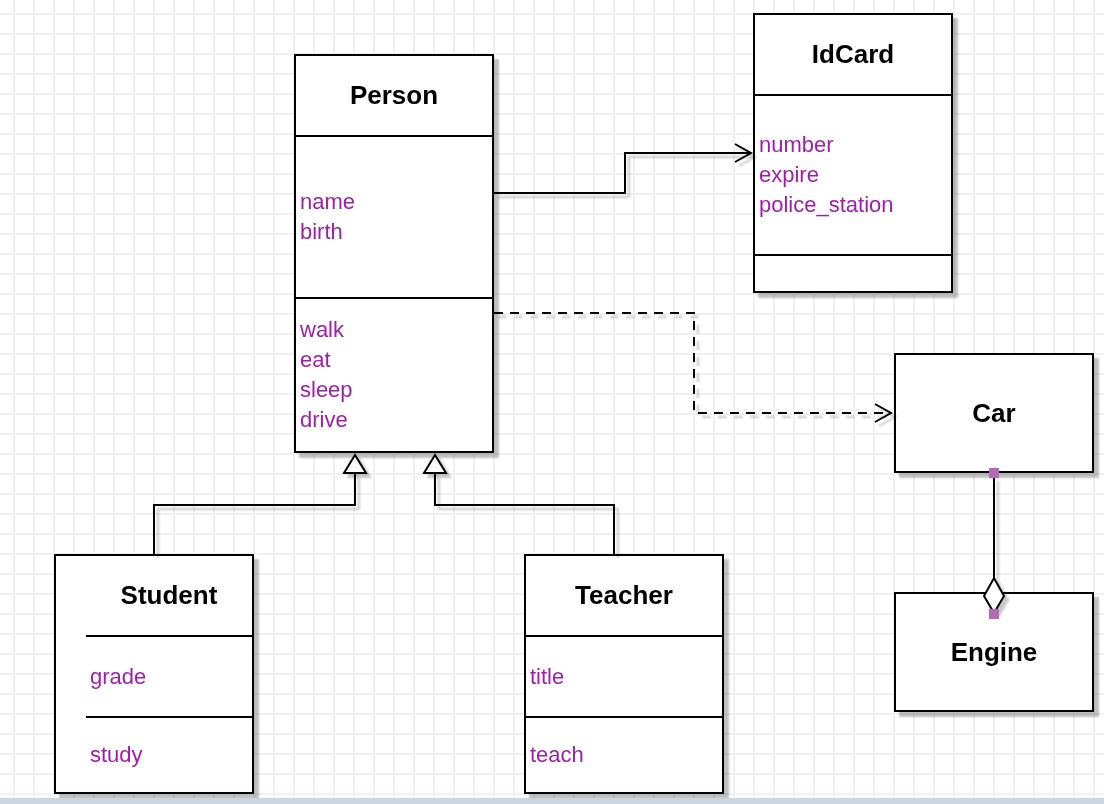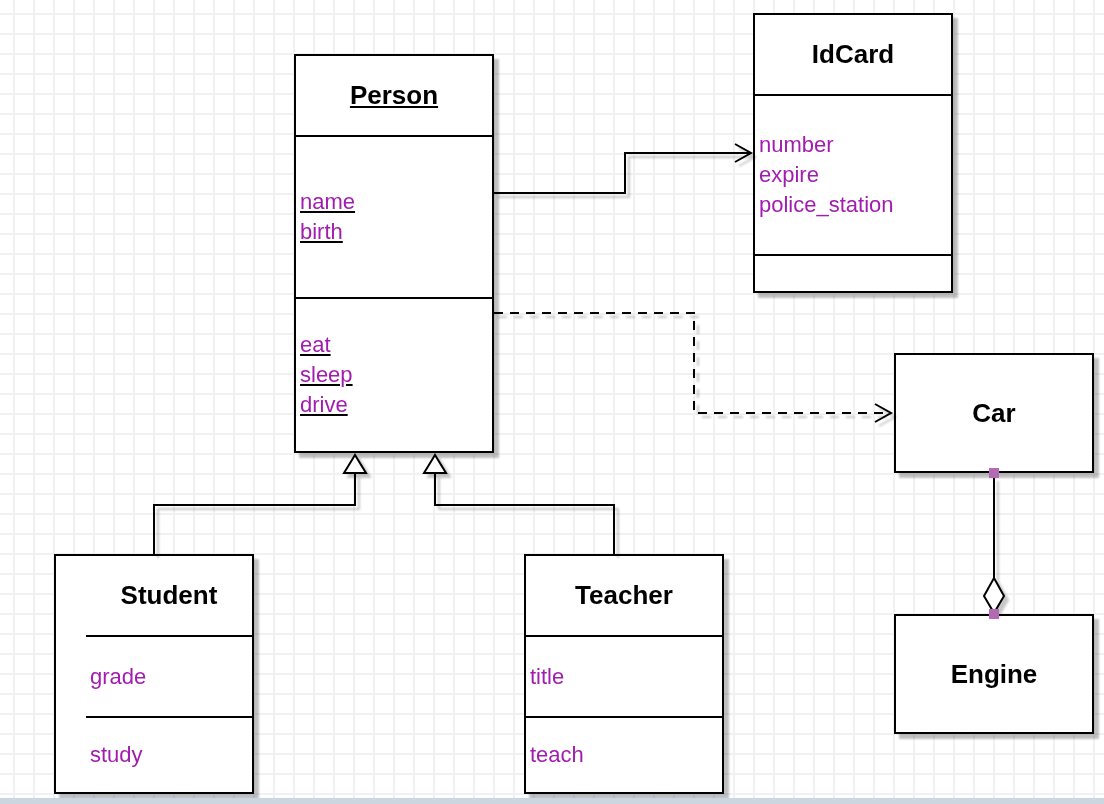--- a/index.html
+++ b/index.html
@@ -74,48 +74,49 @@
     left: 0; top: 0;
     z-index: 20;
     pointer-events: none;
   }
 </style>
 </head>
 <body>
 
 <div class="canvas">
 
-  <div class="uml-class" style="left:294px; top:54px; width:200px; height:399px;text-decoration:underline;">
+  <div class="uml-class" style="left:294px; top:54px; width:200px; height:399px;">
     <div class="cls-title">Person</div>
     <div class="cls-section" style="flex:0 0 160px;">
       <div class="member">name</div>
       <div class="member">birth</div>
     </div>
     <div class="cls-section last">
+      <div class="member">walk</div>
       <div class="member">eat</div>
       <div class="member">sleep</div>
       <div class="member">drive</div>
     </div>
   </div>
 
   <div class="uml-class" style="left:753px; top:13px; width:200px; height:280px;">
     <div class="cls-title">IdCard</div>
     <div class="cls-section" style="flex:0 0 158px;">
       <div class="member">number</div>
       <div class="member">expire</div>
       <div class="member">police_station</div>
     </div>
     <div class="cls-section last"></div>
   </div>
 
   <div class="uml-class" style="left:894px; top:353px; width:200px; height:120px;">
     <div class="cls-title only">Car</div>
   </div>
 
-  <div class="uml-class" style="left:894px; top:614px; width:200px; height:120px;">
+  <div class="uml-class" style="left:894px; top:592px; width:200px; height:120px;">
     <div class="cls-title only">Engine</div>
   </div>
 
   <div class="uml-class" style="left:54px; top:554px; width:200px; height:240px;padding-left:30px;">
     <div class="cls-title">Student</div>
     <div class="cls-section" style="flex:0 0 79px;">
       <div class="member">grade</div>
     </div>
     <div class="cls-section last">
       <div class="member">study</div>

